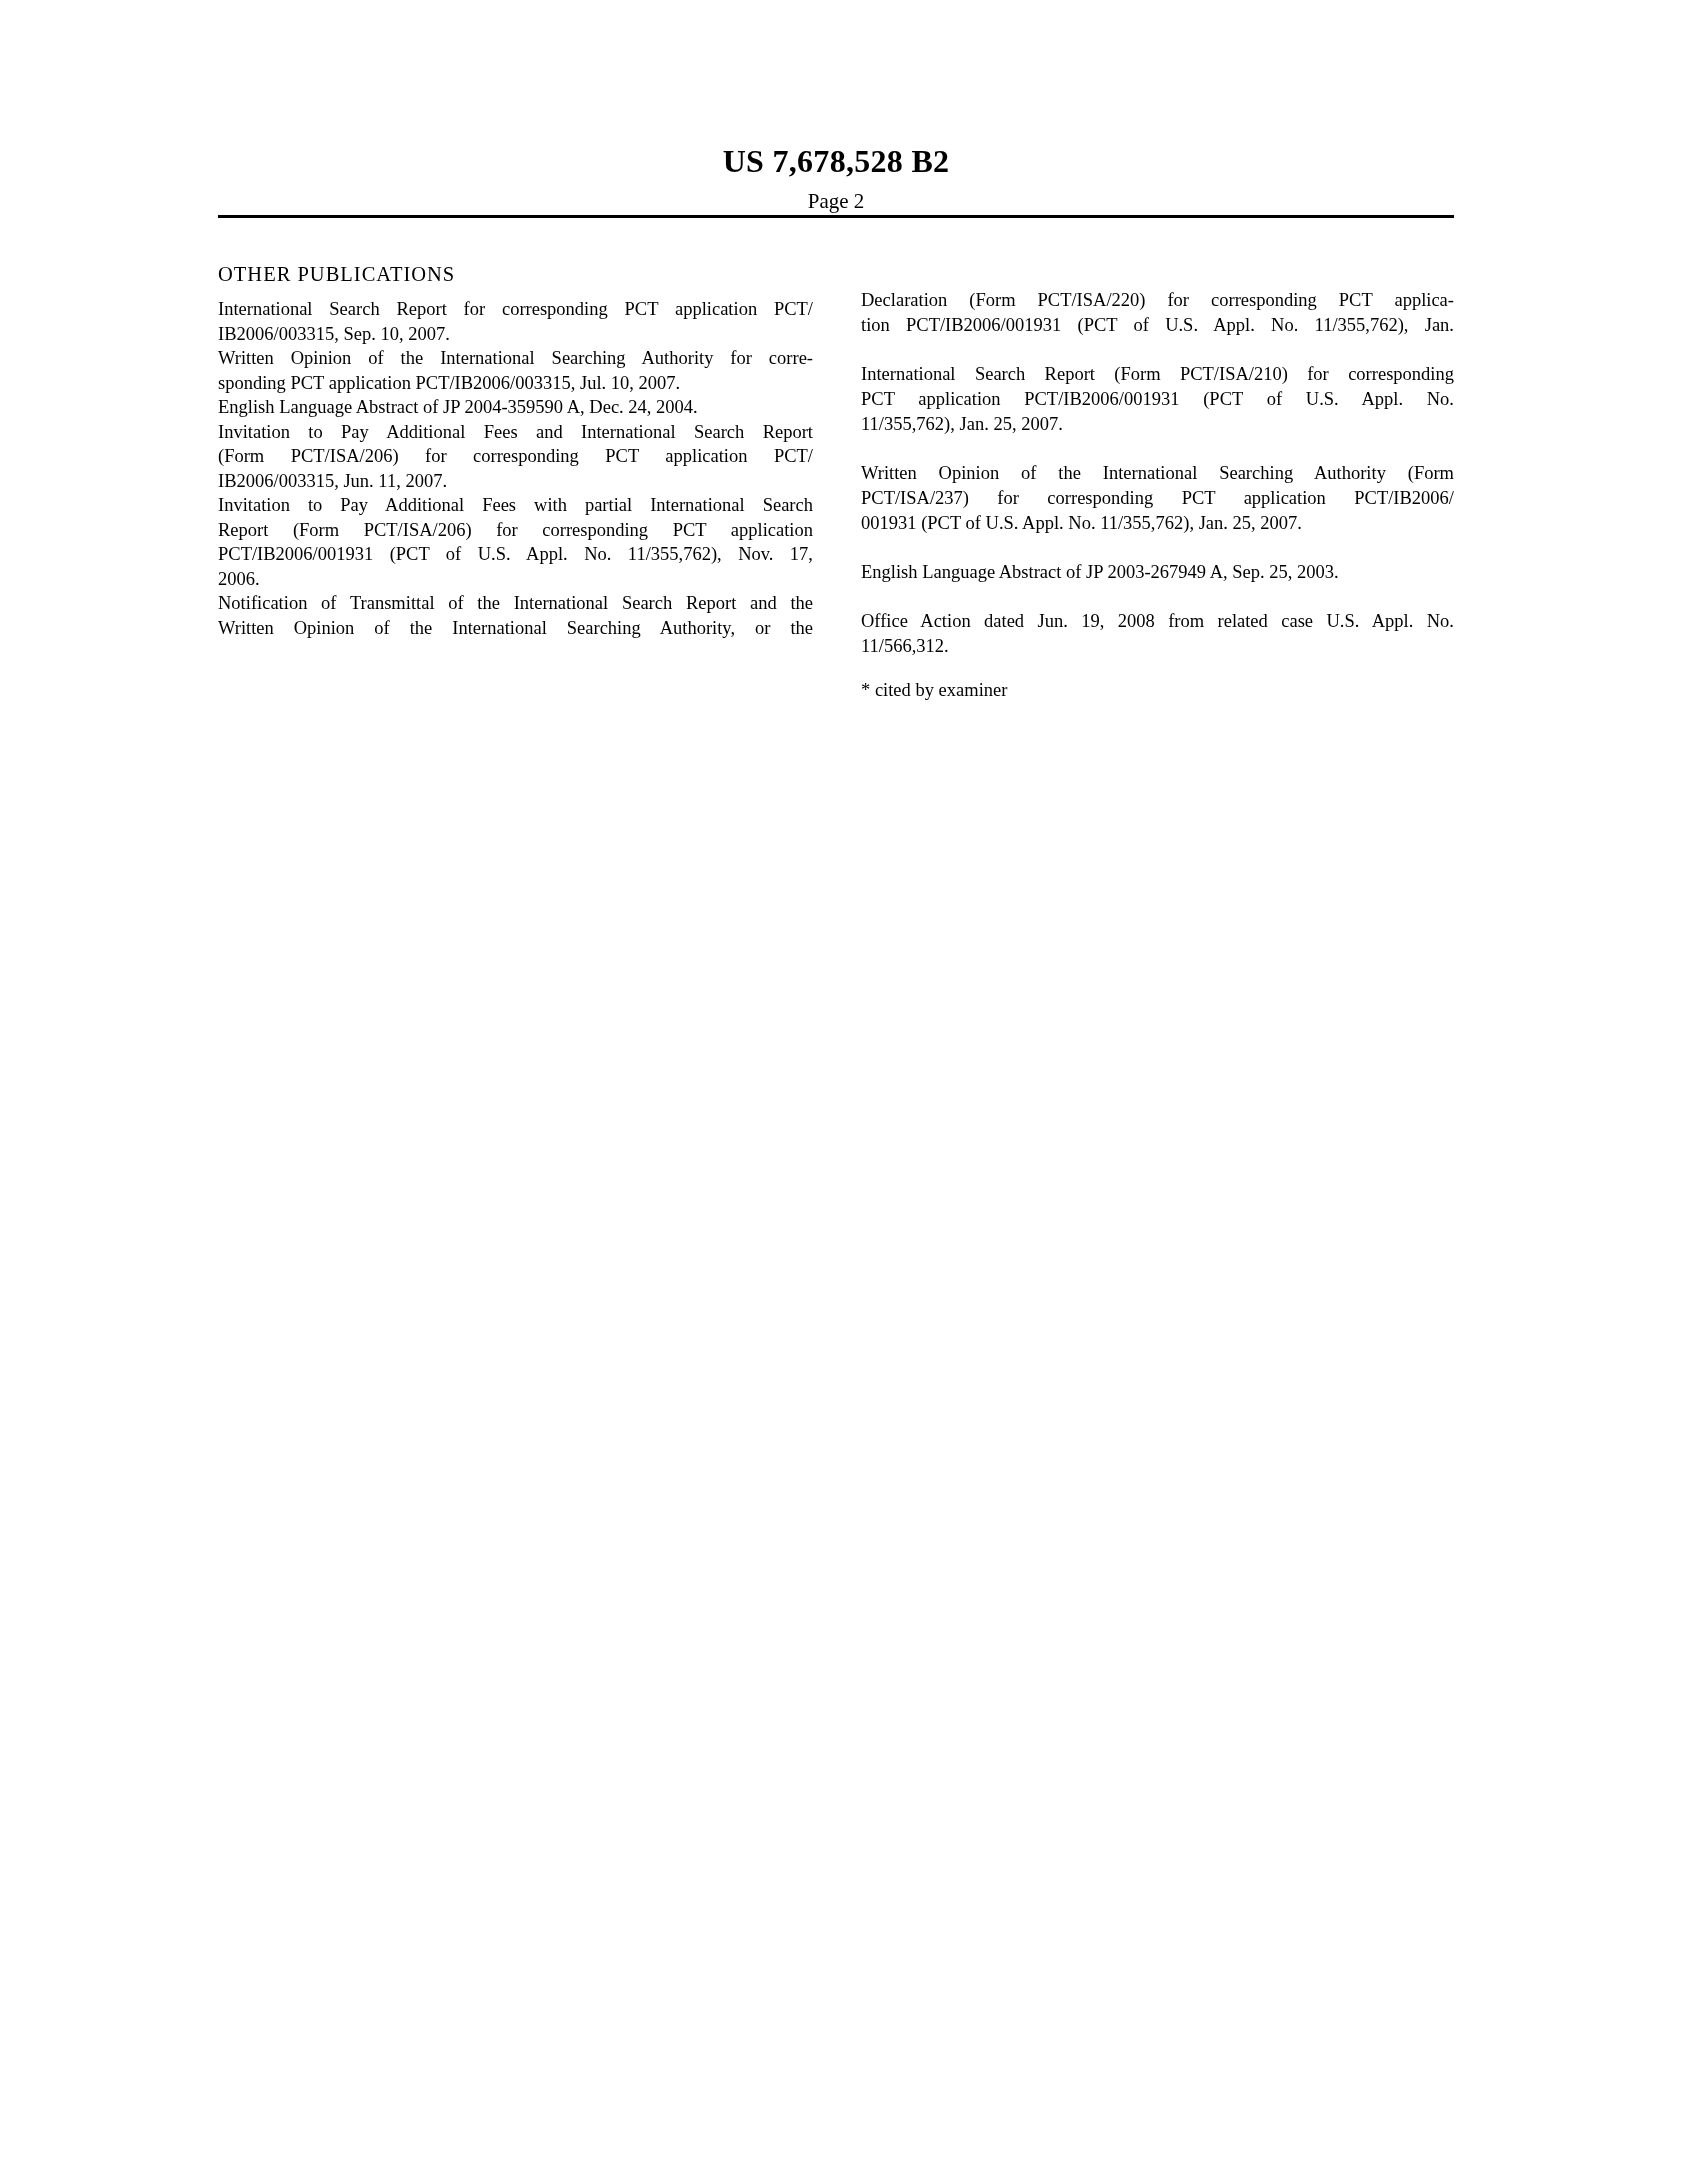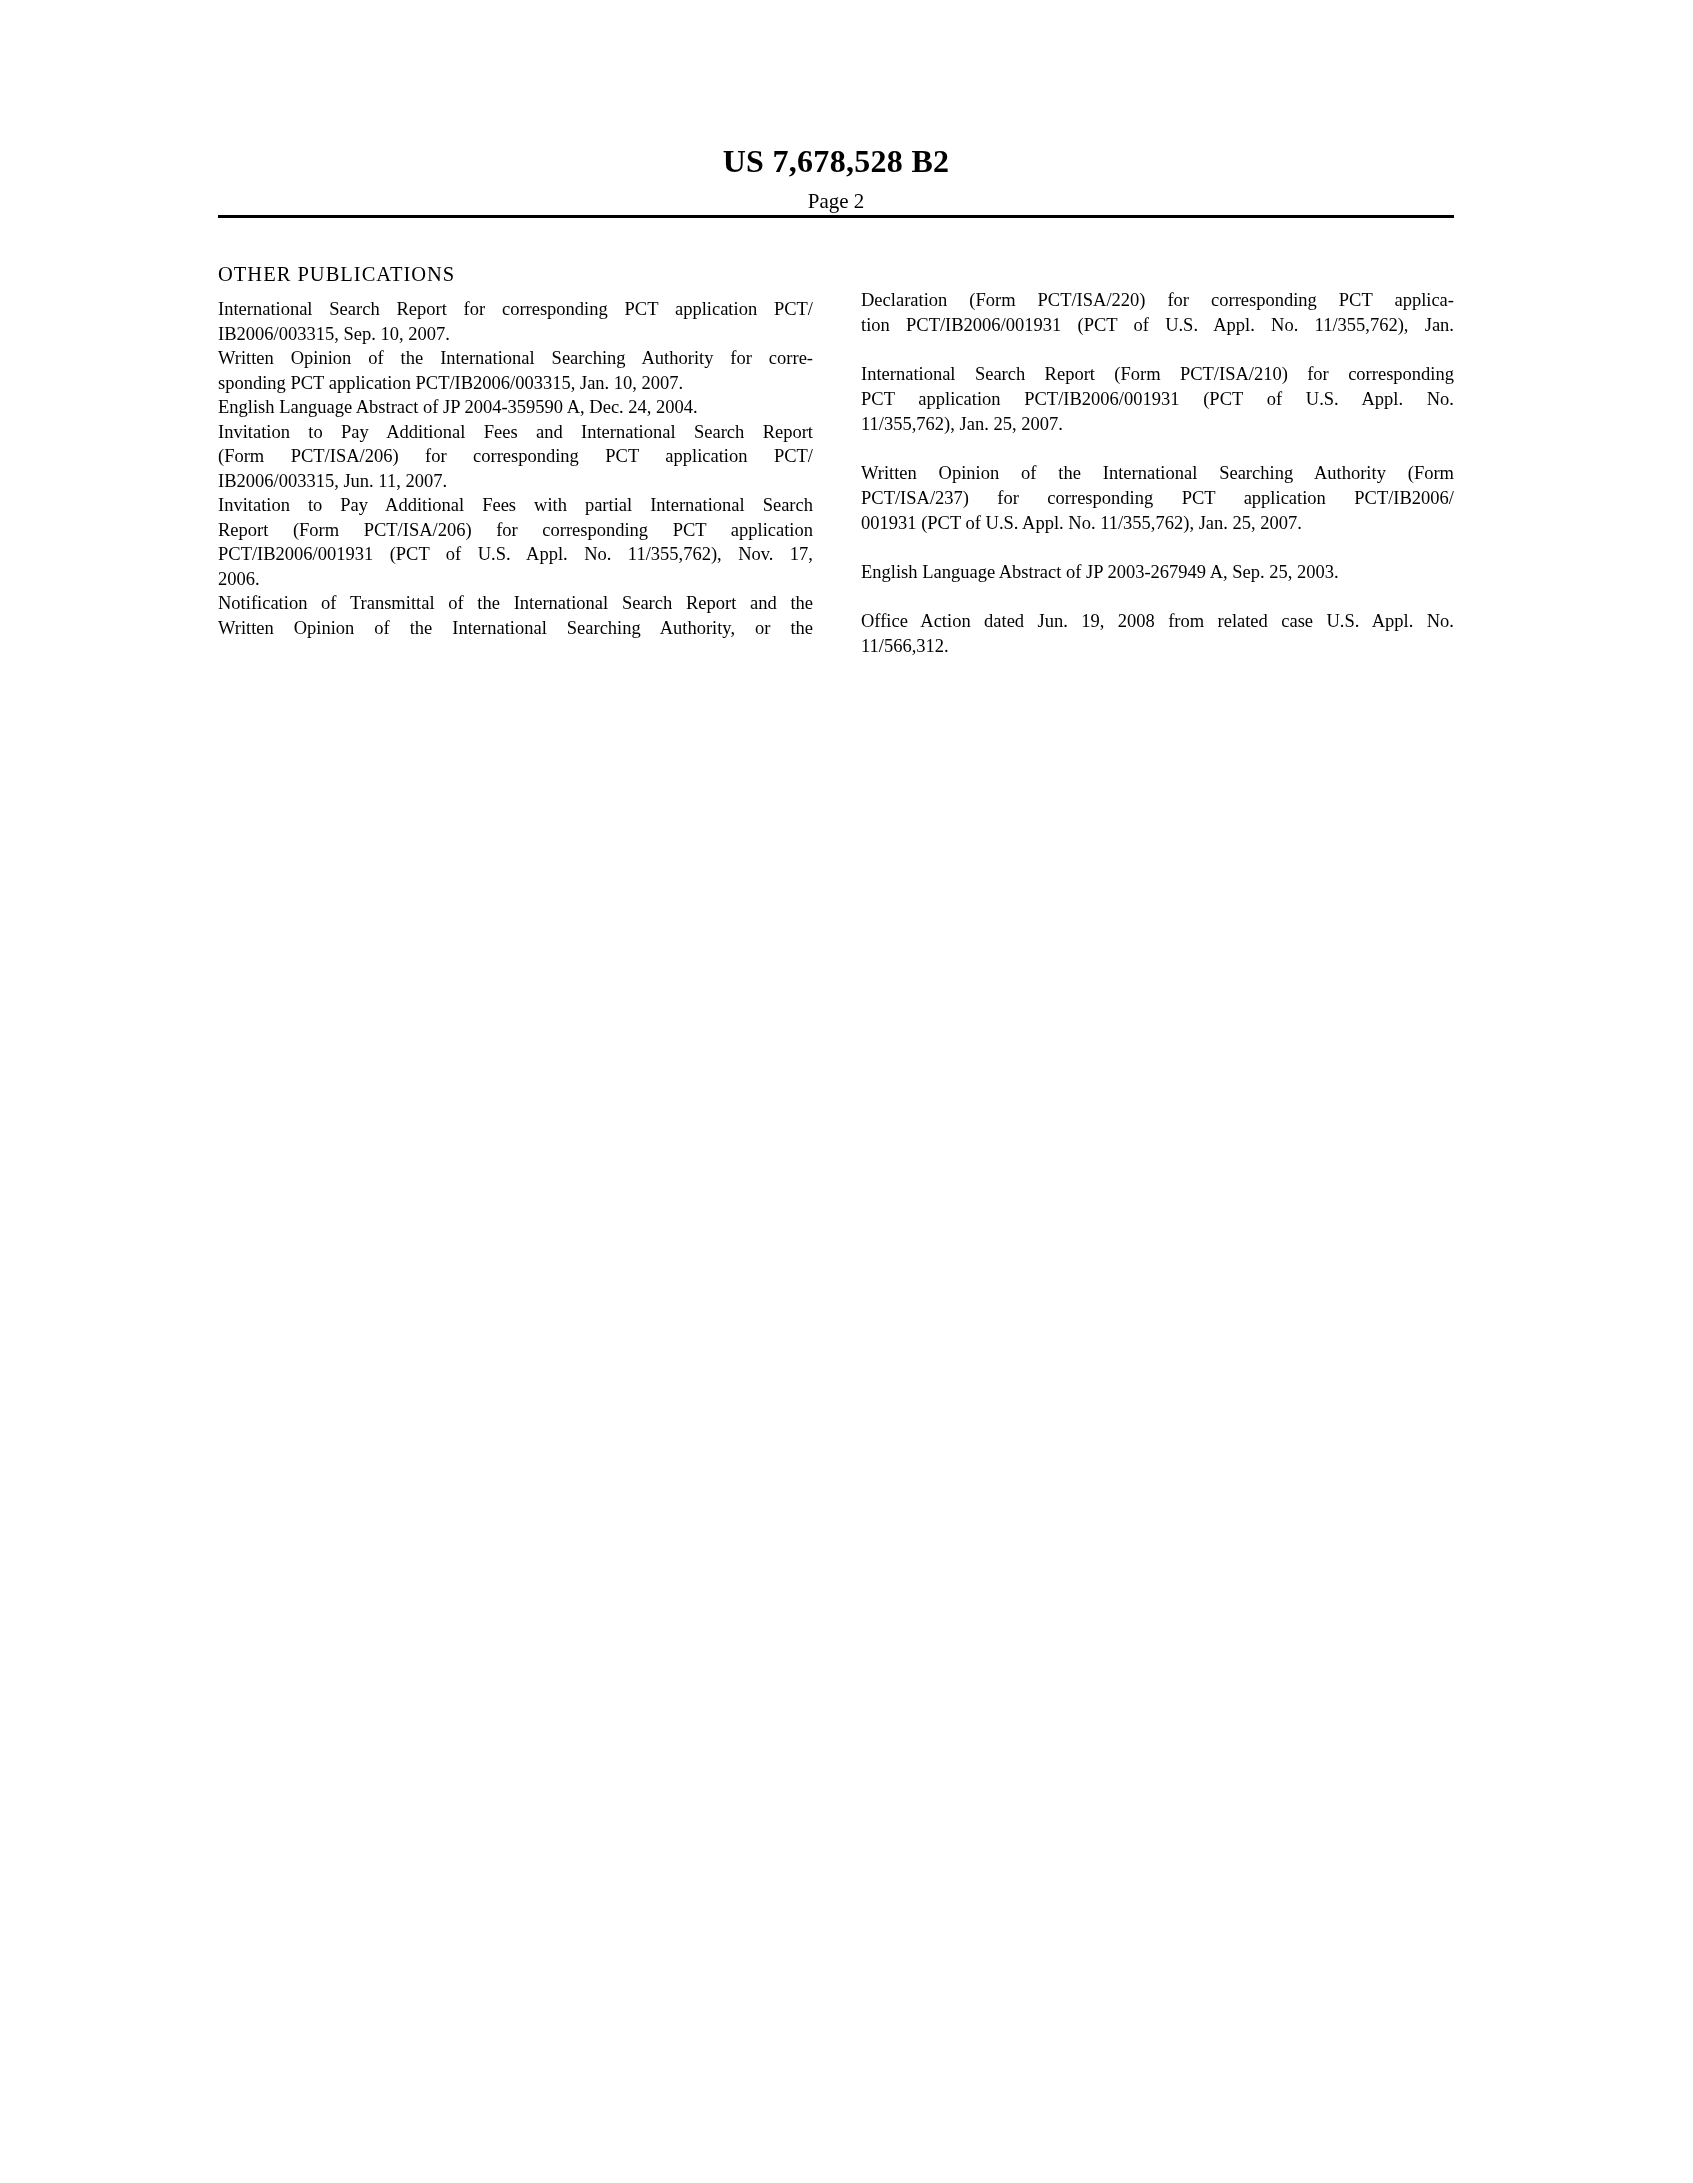--- a/index.html
+++ b/index.html
@@ -106,21 +106,21 @@
 
   <section class="col col-left">
     <h2 class="pub-heading">OTHER PUBLICATIONS</h2>
     <div>
         <div class="citation">
           <div class="cline">International Search Report for corresponding PCT application PCT/</div>
           <div class="cline lastline">IB2006/003315, Sep. 10, 2007.</div>
         </div>
         <div class="citation">
           <div class="cline">Written Opinion of the International Searching Authority for corre-</div>
-          <div class="cline lastline">sponding PCT application PCT/IB2006/003315, Jan. 10, 2007.</div>
+          <div class="cline lastline">sponding PCT application PCT/IB2006/003315, Jul. 10, 2007.</div>
         </div>
         <div class="citation">
           <div class="cline lastline">English Language Abstract of JP 2004-359590 A, Dec. 24, 2004.</div>
         </div>
         <div class="citation">
           <div class="cline">Invitation to Pay Additional Fees and International Search Report</div>
           <div class="cline">(Form PCT/ISA/206) for corresponding PCT application PCT/</div>
           <div class="cline lastline">IB2006/003315, Jun. 11, 2007.</div>
         </div>
         <div class="citation">
@@ -153,16 +153,17 @@
           <div class="cline lastline">001931 (PCT of U.S. Appl. No. 11/355,762), Jan. 25, 2007.</div>
         </div>
         <div class="citation">
           <div class="cline lastline">English Language Abstract of JP 2003-267949 A, Sep. 25, 2003.</div>
         </div>
         <div class="citation">
           <div class="cline">Office Action dated Jun. 19, 2008 from related case U.S. Appl. No.</div>
           <div class="cline lastline">11/566,312.</div>
         </div>
       </div>
+    <div class="examiner-note">* cited by examiner</div>
   </section>
 
 </div>
 
 
 </body></html>

